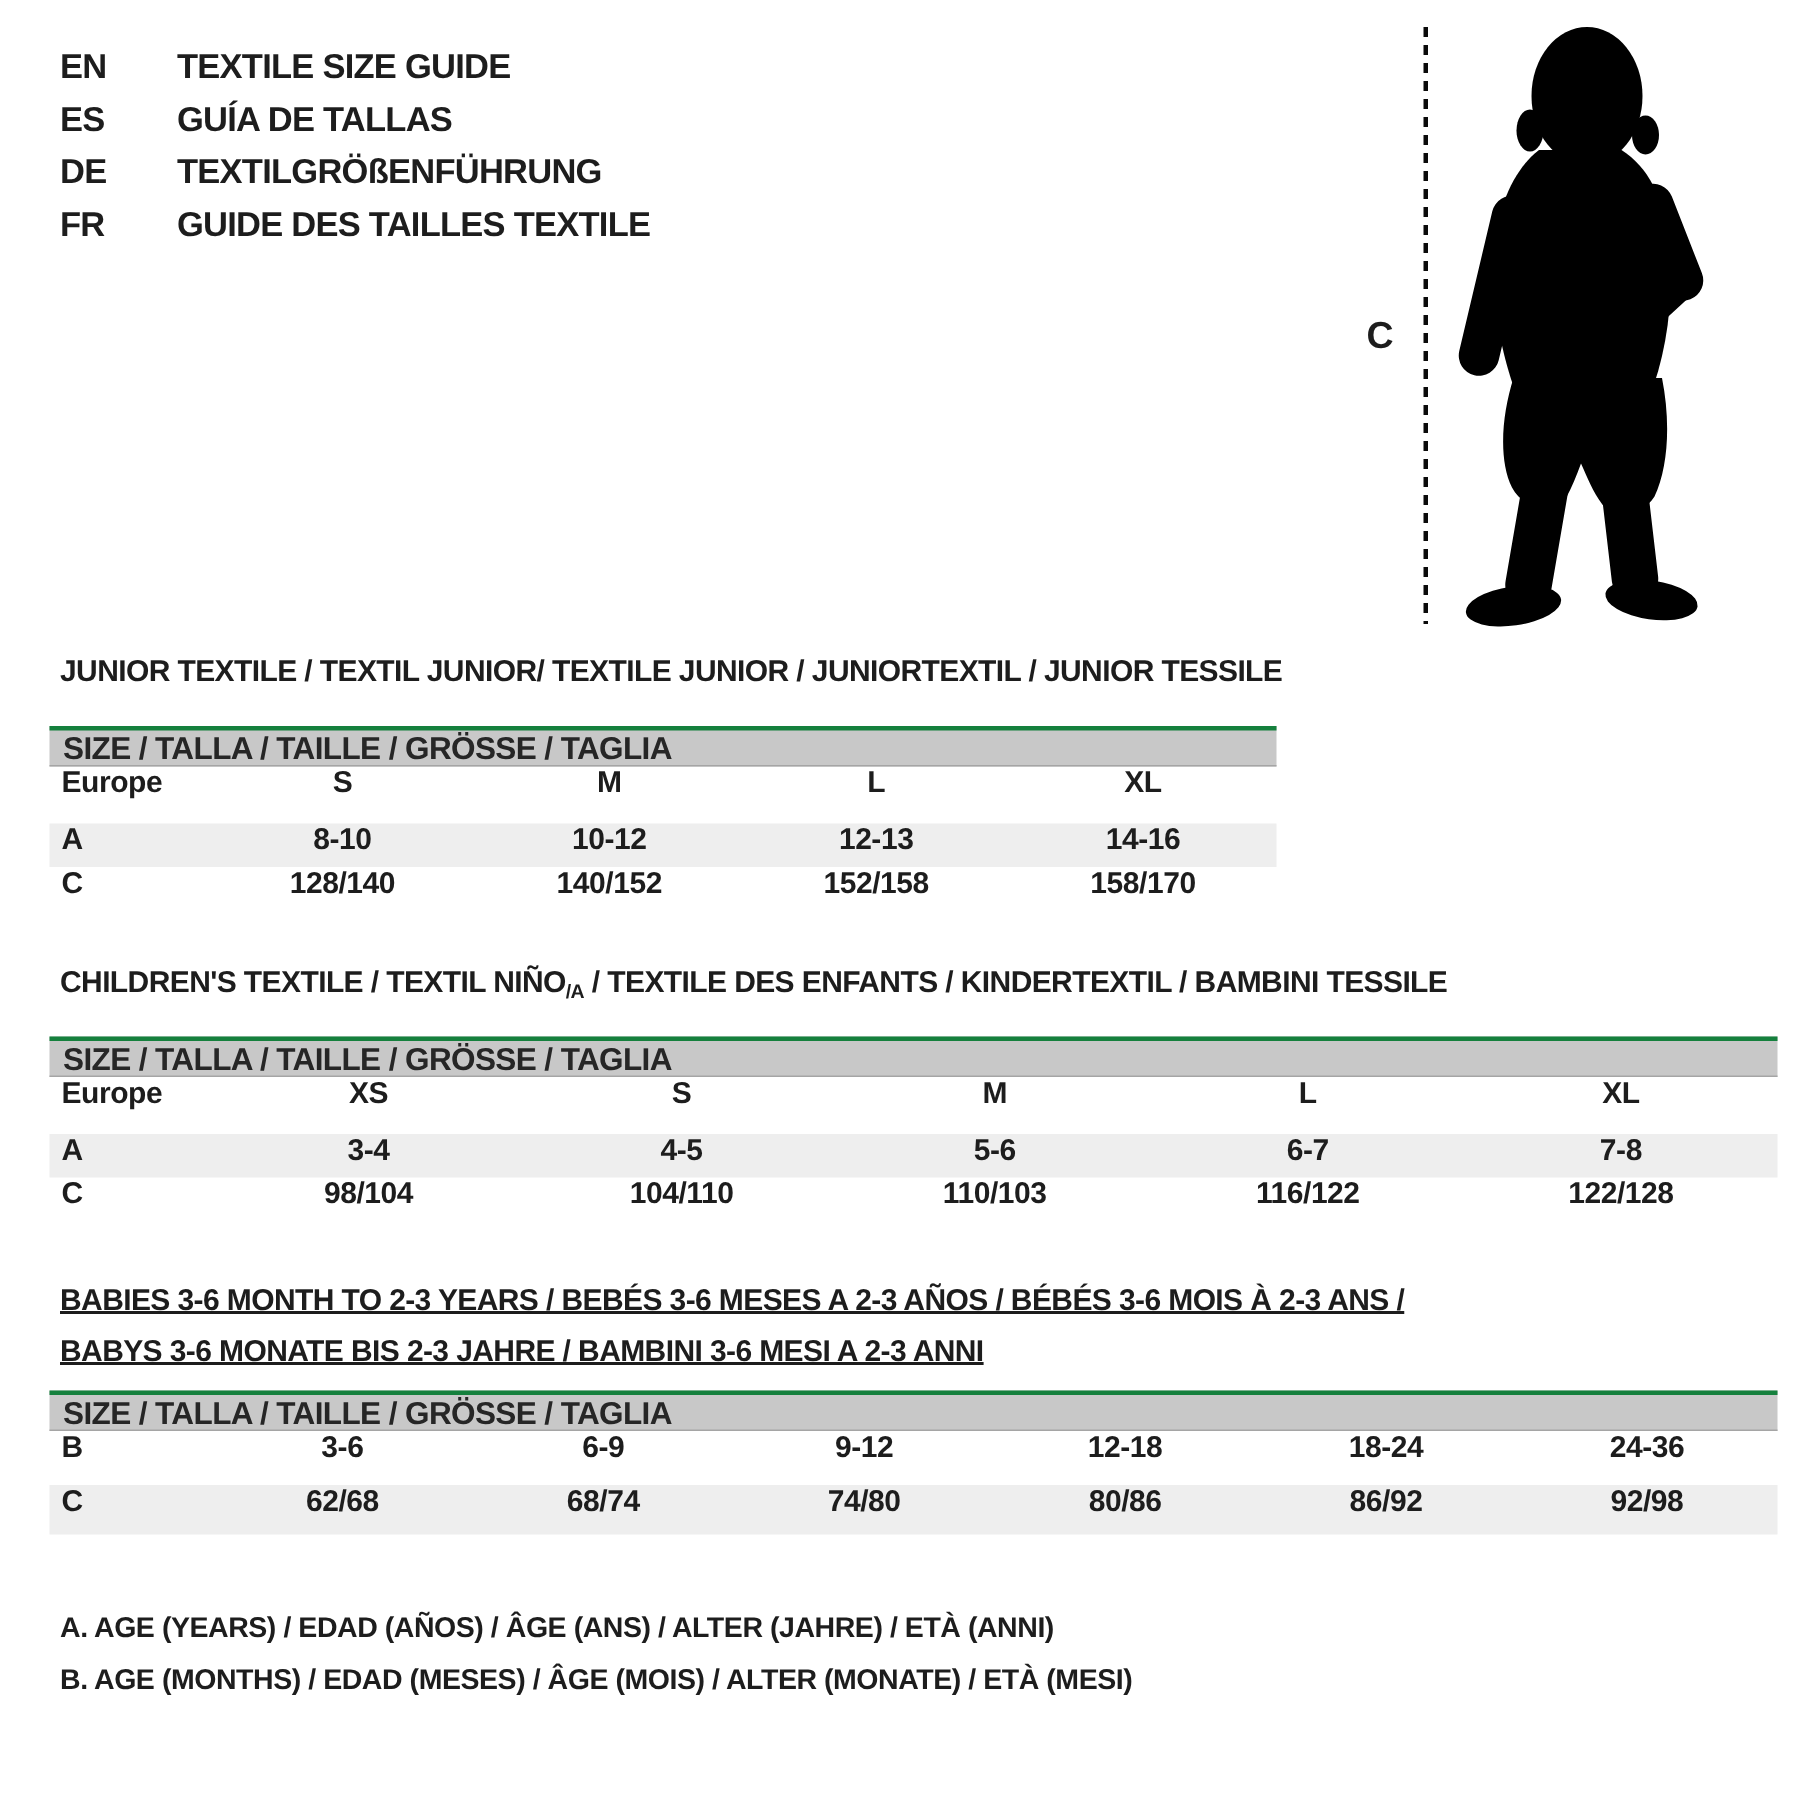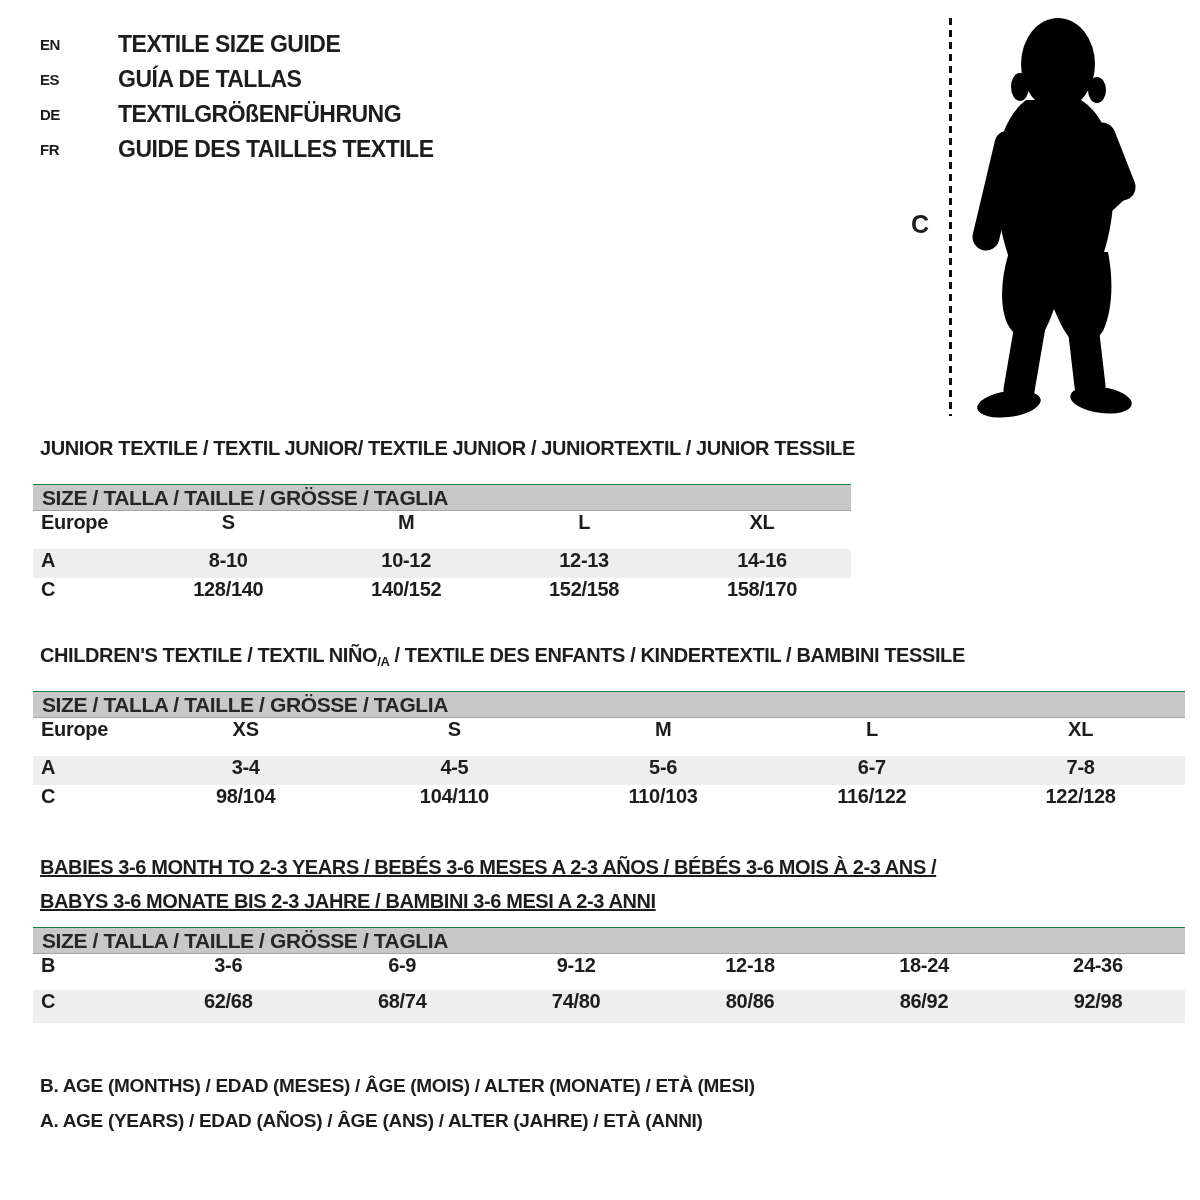--- a/index.html
+++ b/index.html
@@ -6,21 +6,21 @@
   body{
     width:1200px;height:1200px;position:relative;background:#ffffff;
     font-family:"Liberation Sans",sans-serif;font-weight:bold;color:#1d1d1d;
     overflow:hidden;
   }
   .abs{position:absolute;}
 
   
   .lang-list{left:40px;top:27px;}
   .lang-row{display:flex;height:35px;align-items:center;}
-  .lang-code{width:78px;font-size:15px;letter-spacing:-0.5px;}
+  .lang-code{width:78px;font-size:23px;letter-spacing:-0.5px;}
   .lang-title{font-size:23px;letter-spacing:-0.5px;white-space:nowrap;}
 
   
   .c-label{left:911px;top:210px;font-size:25px;}
   .dash-line{left:949px;top:18px;width:3px;height:398px;
     background:repeating-linear-gradient(to bottom,#0a0a0a 0 7px,transparent 7px 12px);}
   .toddler{left:963px;top:14px;width:182px;height:408px;}
 
   
   .sec-title{font-size:20px;letter-spacing:-0.4px;white-space:nowrap;}
@@ -28,21 +28,21 @@
   .title-junior{left:40px;top:437px;}
   .title-children{left:40px;top:644px;}
   .title-babies{left:40px;top:850px;line-height:34px;text-decoration:underline;}
 
   .size-table{box-sizing:border-box;}
   .tbl-junior{left:33px;top:484px;width:818px;}
   .tbl-children{left:33px;top:691px;width:1152px;}
   .tbl-babies{left:33px;top:927px;width:1152px;}
 
   .thead{height:27px;line-height:25px;background:#c8c8c8;
-    border-top:1px solid #15803d;border-bottom:1px solid #a5a5a5;box-sizing:border-box;
+    border-top:3px solid #15803d;border-bottom:1px solid #a5a5a5;box-sizing:border-box;
     padding-left:9px;font-size:21px;letter-spacing:-0.4px;color:#262626;}
   .trow{display:flex;align-items:flex-start;font-size:20px;letter-spacing:-0.3px;}
   .trow.alt{background:#eeeeee;}
   .row-h1{height:38px;}   
   .row-h2{height:29px;}   
   .row-h3{height:34px;}   
   .row-b1{height:36px;}   
   .row-b2{height:33px;}   
   .tlabel{padding-left:8px;box-sizing:border-box;text-align:left;}
   .tcell{text-align:center;}
@@ -177,15 +177,15 @@
     <span class="tcell">62/68</span>
     <span class="tcell">68/74</span>
     <span class="tcell">74/80</span>
     <span class="tcell">80/86</span>
     <span class="tcell">86/92</span>
     <span class="tcell">92/98</span>
   </div>
 </div>
 
 <div class="abs legend">
+  <div class="legend-line">A. AGE (YEARS) / EDAD (AÑOS) / ÂGE (ANS) / ALTER (JAHRE) / ETÀ (ANNI)</div>
   <div class="legend-line">B. AGE (MONTHS) / EDAD (MESES) / ÂGE (MOIS) / ALTER (MONATE) / ETÀ (MESI)</div>
-  <div class="legend-line">A. AGE (YEARS) / EDAD (AÑOS) / ÂGE (ANS) / ALTER (JAHRE) / ETÀ (ANNI)</div>
 </div>
 
 </body></html>

